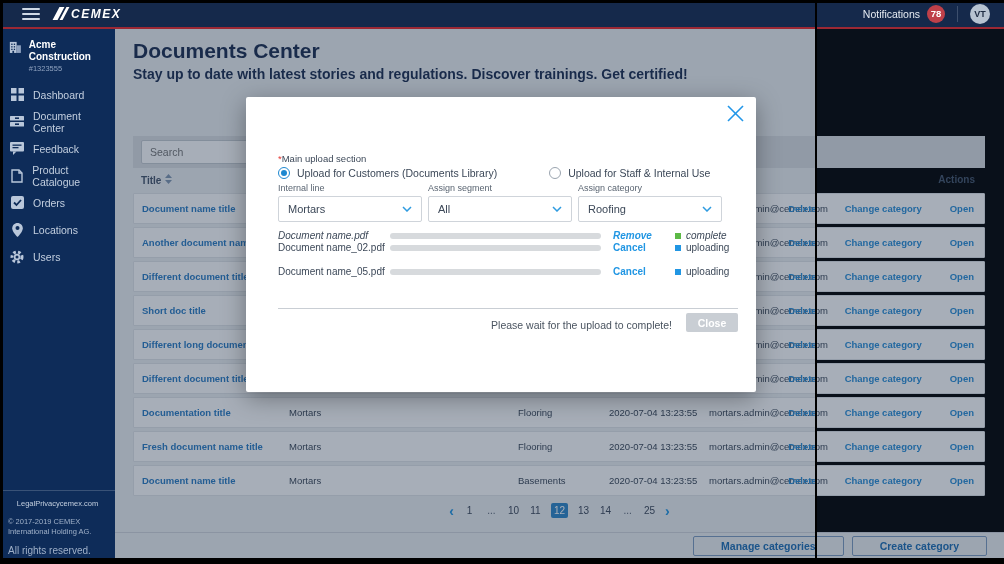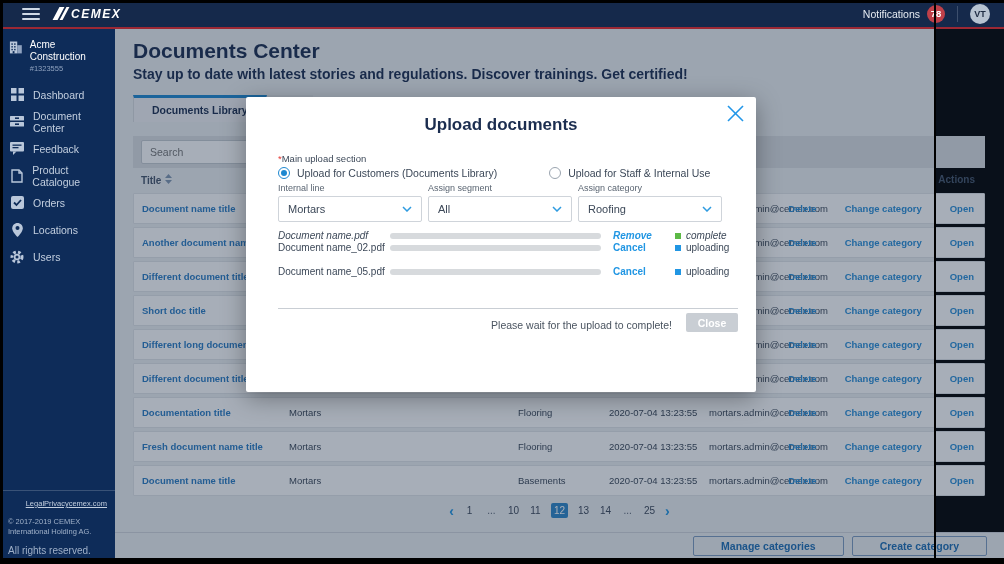--- a/index.html
+++ b/index.html
@@ -1,17 +1,17 @@
 <!DOCTYPE html>
 <html><head>
 <meta charset="utf-8">
 <style>
   * { margin:0; padding:0; box-sizing:border-box; font-family:"Liberation Sans", sans-serif; }
   html,body { width:1004px; height:564px; background:#000; overflow:hidden; }
-  .app { position:absolute; left:0; top:0; width:936px; height:564px; background:#eef0f3; }
+  .app { position:absolute; left:0; top:0; width:817px; height:564px; background:#eef0f3; }
 
   
   .frame { position:absolute; background:#000; z-index:60; }
   .frame.top { left:0; top:0; width:1004px; height:3px; }
   .frame.left { left:0; top:0; width:3px; height:564px; }
   .frame.right { right:0; top:0; width:2px; height:564px; }
   .frame.bottom { left:0; bottom:0; width:1004px; height:6px; }
 
   
   .topbar { position:absolute; left:0; top:0; width:1004px; height:27px; background:#15294b; z-index:6; display:flex; align-items:center; }
@@ -25,27 +25,27 @@
   .topbar .grow { flex:1; }
   .notif-label { color:#e6ebf2; font-size:10.5px; }
   .notif-badge { margin-left:7px; width:18px; height:18px; border-radius:50%; background:#bf4049; color:#fff; font-size:9.5px; font-weight:700; display:flex; align-items:center; justify-content:center; }
   .topbar-divider { width:1px; height:16px; background:#3d4f6d; margin:0 12px; }
   .avatar { width:20px; height:20px; border-radius:50%; background:#b7c3d1; color:#1d2b42; font-size:9px; font-weight:700; display:flex; align-items:center; justify-content:center; margin-right:14px; }
 
   
   .sidebar { position:absolute; left:0; top:29px; width:115px; height:535px; background:#0e2c59; z-index:6; color:#c3cfdf; }
   .account { display:flex; align-items:flex-start; padding:10px 8px 8px 9px; }
   .account .txt { margin-left:7px; }
-  .account .name { color:#fff; font-size:10px; font-weight:400; line-height:1.2; }
+  .account .name { color:#fff; font-size:10px; font-weight:700; line-height:1.2; }
   .account .num { color:#8fa2bf; font-size:7.5px; margin-top:1px; }
   .nav-item { display:flex; align-items:center; height:27px; padding-left:10px; cursor:pointer; }
   .nav-item .ic { width:14px; display:flex; justify-content:center; }
   .nav-item .lbl { margin-left:9px; font-size:10.5px; color:#c3cfdf; }
   .side-footer { position:absolute; left:0; bottom:8px; width:115px; border-top:1px solid rgba(255,255,255,0.18); padding:8px 8px 0 8px; }
-  .side-links { display:flex; justify-content:flex-end;text-decoration:underline; }
+  .side-links { display:flex; justify-content:center; }
   .side-links span { font-size:7.5px; color:#c3cfdf; cursor:pointer; }
   .side-copy { margin-top:9px; font-size:7.5px; color:#9fb0c8; line-height:1.35; }
   .side-rights { margin-top:8px; font-size:10px; color:#9fb0c8; }
 
   
   .content { position:absolute; left:115px; top:29px; width:889px; height:503px; z-index:1; }
   .page-title { position:absolute; left:18px; top:10px; font-size:21px; font-weight:700; color:#1b2d4f; }
   .page-sub { position:absolute; left:18px; top:37px; font-size:14px; font-weight:700; color:#1b2d4f; }
   .tabs { position:absolute; left:18px; top:66px; display:flex; }
   .tab { height:27px; padding:0 18px; display:flex; align-items:center; font-size:10.5px; cursor:pointer; }
@@ -240,24 +240,20 @@
       </div>
       <div class="side-copy">© 2017-2019 CEMEX International Holding AG.</div>
       <div class="side-rights">All rights reserved.</div>
     </div>
   </aside>
 
   <main class="content">
     <h1 class="page-title">Documents Center</h1>
     <div class="page-sub">Stay up to date with latest stories and regulations. Discover trainings. Get certified!</div>
 
-    <div class="tabs">
-      <div class="tab active">Documents Library</div>
-      <div class="tab inactive">St</div>
-    </div>
 
     <div class="searchband">
       <input class="search-input" type="text" placeholder="Search" style="">
     </div>
 
     <div class="thead">
       <span class="h-title"><span>Title</span><svg class="sort-ic" width="7" height="10" viewBox="0 0 7 10">
             <polygon points="3.5,0 7,4 0,4" fill="#8097b1"></polygon>
             <polygon points="3.5,10 0,6 7,6" fill="#8097b1"></polygon>
           </svg></span>
@@ -395,21 +391,20 @@
     <div class="btn outline">Create category</div>
   </div>
 
   <div class="overlay"></div>
 
   <div class="modal">
     <svg class="m-close" width="17" height="17" viewBox="0 0 17 17">
         <line x1="1" y1="1" x2="16" y2="16" stroke="#2196e8" stroke-width="1.6"></line>
         <line x1="16" y1="1" x2="1" y2="16" stroke="#2196e8" stroke-width="1.6"></line>
       </svg>
-    <div class="m-title">Upload documents</div>
 
     <div class="m-section"><span class="req">*</span><span>Main upload section</span></div>
 
     <div class="m-radios">
       <div class="radio-opt">
         <span class="radio checked"></span>
         <span class="radio-lbl">Upload for Customers (Documents Library)</span>
       </div>
       <div class="radio-opt">
         <span class="radio"></span>

